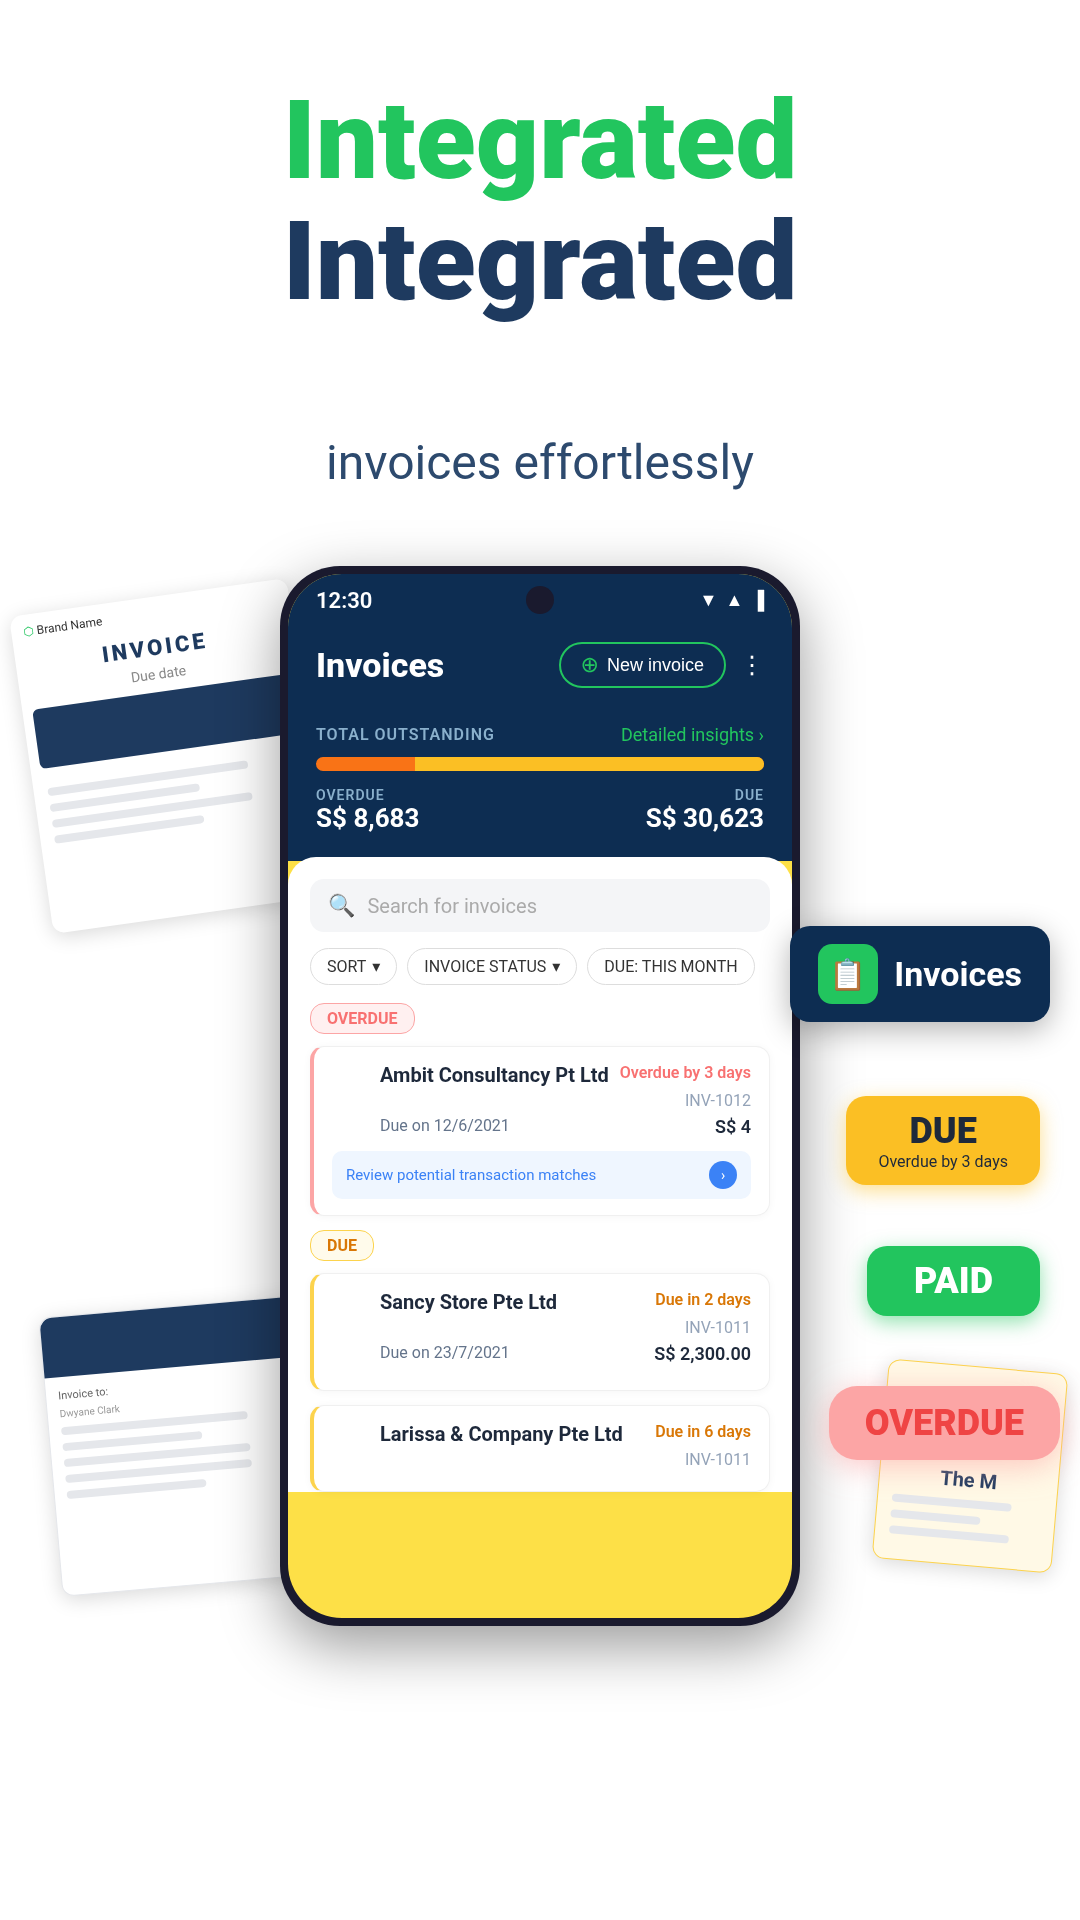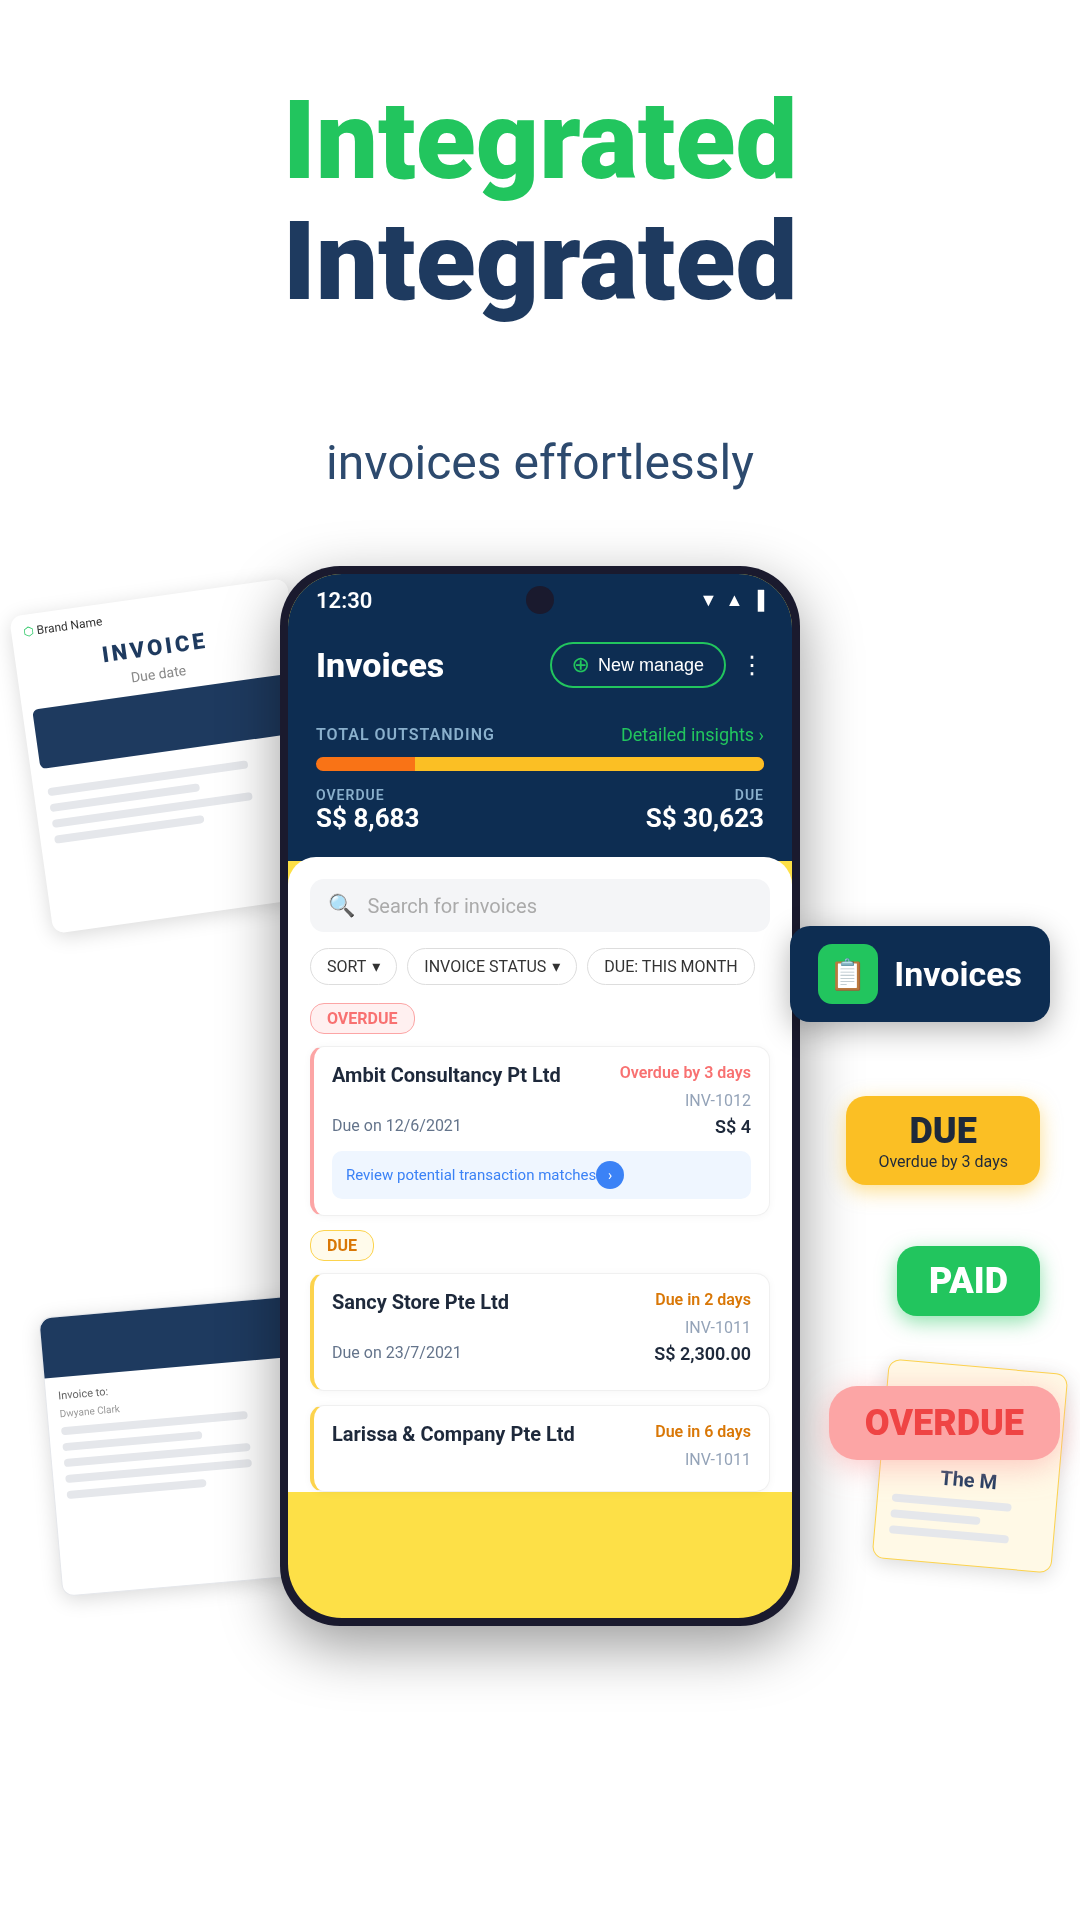--- a/index.html
+++ b/index.html
@@ -320,20 +320,21 @@
       border-left: 4px solid #fca5a5;
     }
     .invoice-card.due {
       border-left: 4px solid #fcd34d;
     }
     .invoice-row {
       display: flex;
       justify-content: space-between;
       align-items: flex-start;
       margin-bottom: 4px;
+      margin-left: 48px;
     }
     .invoice-name {
       font-size: 20px;
       font-weight: 700;
       color: #1e293b;
     }
     .invoice-status-label {
       font-size: 16px;
       font-weight: 600;
     }
@@ -357,20 +358,21 @@
       text-align: right;
     }
 
     
     .transaction-match {
       background: #eff6ff;
       border-radius: 10px;
       padding: 10px 14px;
       display: flex;
       align-items: center;
+      justify-content: space-between;
       margin-top: 8px;
     }
     .transaction-text {
       color: #3b82f6;
       font-size: 15px;
     }
     .transaction-arrow {
       background: #3b82f6;
       border-radius: 50%;
       width: 28px;
@@ -433,21 +435,21 @@
       font-size: 16px;
       text-align: center;
     }
 
     .floating-paid-badge {
       position: absolute;
       right: 40px;
       top: 680px;
       background: #22c55e;
       border-radius: 20px;
-      padding: 14px 32px;
+      padding: 14px 47px;
       z-index: 20;
       box-shadow: 0 6px 20px rgba(34,197,94,0.5);
     }
     .floating-paid-badge .badge-label {
       color: white;
       font-size: 36px;
       font-weight: 900;
       text-align: center;
     }
 
@@ -559,21 +561,21 @@
           <span>▲</span>
           <span>▐</span>
         </div>
       </div>
 
       <div class="app-header">
         <span class="app-title">Invoices</span>
         <div class="header-actions">
           <button class="new-invoice-btn">
             <span class="plus-icon">⊕</span>
-            <span>New manage</span>
+            <span>New invoice</span>
           </button>
           <span class="more-btn">⋮</span>
         </div>
       </div>
 
       <div class="outstanding-section">
         <div class="outstanding-header">
           <span class="outstanding-label">TOTAL OUTSTANDING</span>
           <span class="detailed-insights">Detailed insights ›</span>
         </div>

